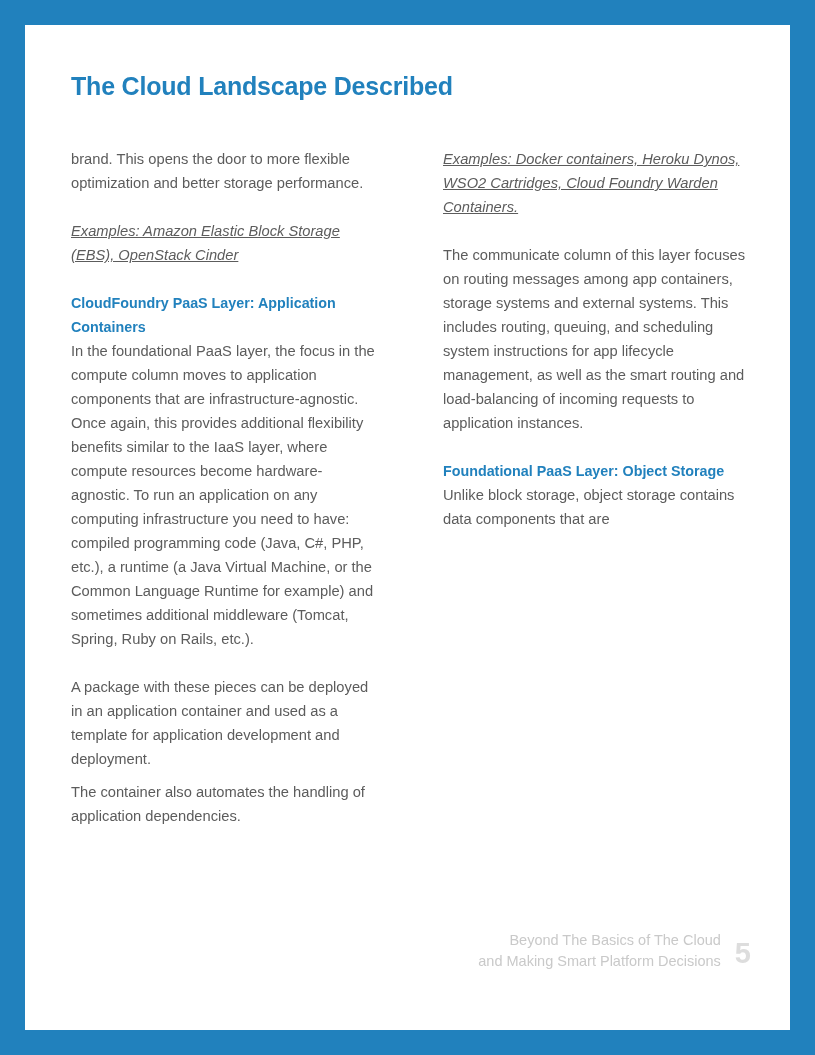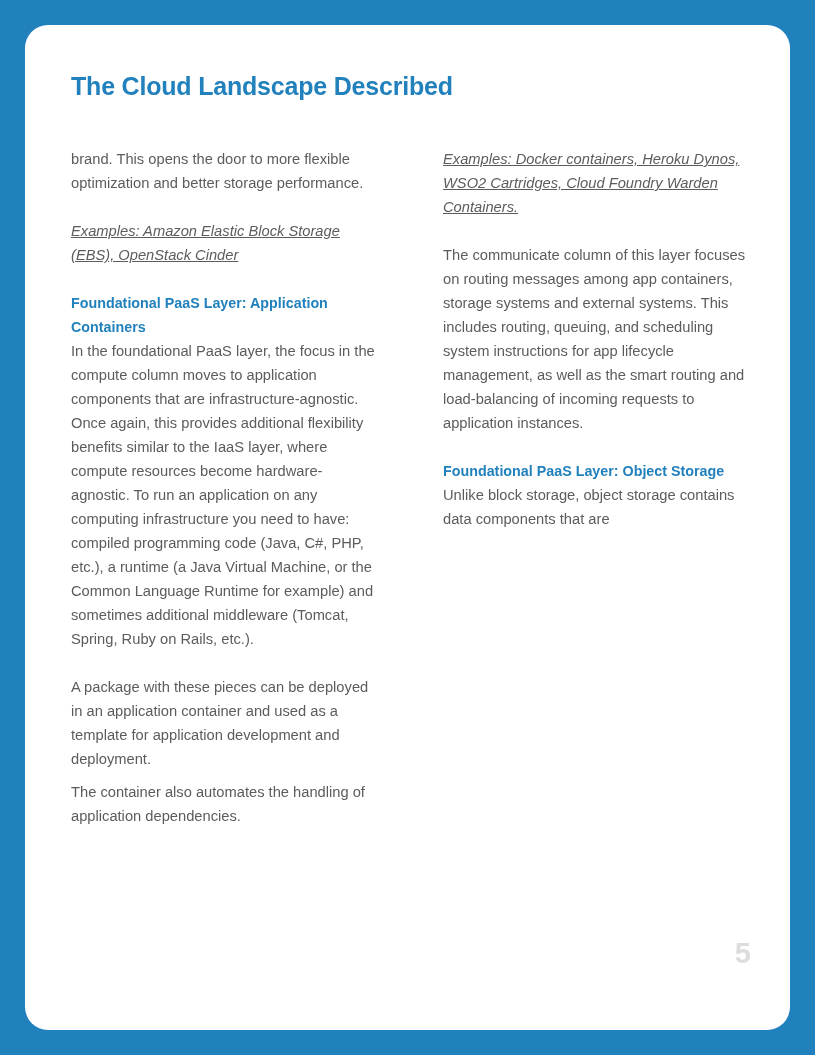--- a/index.html
+++ b/index.html
@@ -16,21 +16,20 @@
 
   
   #page-sheet {
     position: absolute;
     left: 25px;
     top: 25px;
     width: 765px;
     height: 1005px;
     background: #ffffff;
     box-sizing: border-box;
-    border-radius: 23px;
   }
 
   
   #page-title {
     position: absolute;
     left: 46px;
     top: 47px;
     font-size: 25px;
     font-weight: bold;
     color: #2181bd;
@@ -117,21 +116,21 @@
 
   <div id="page-title">The Cloud Landscape Described</div>
 
   <div id="columns">
 
     <div class="column left">
       <p class="block">brand. This opens the door to more flexible optimization and better storage performance.</p>
 
       <p class="block italic">Examples: Amazon Elastic Block Storage (EBS), OpenStack Cinder</p>
 
-      <p class="block heading">Foundational PaaS Layer: Application Containers</p>
+      <p class="block heading">CloudFoundry PaaS Layer: Application Containers</p>
 
       <p class="block runon">In the foundational PaaS layer, the focus in the compute column moves to application components that are infrastructure-agnostic. Once again, this provides additional flexibility benefits similar to the IaaS layer, where compute resources become hardware-agnostic. To run an application on any computing infrastructure you need to have: compiled programming code (Java, C#, PHP, etc.), a runtime (a Java Virtual Machine, or the Common Language Runtime for example) and sometimes additional middleware (Tomcat, Spring, Ruby on Rails, etc.).</p>
 
       <p class="block tight">A package with these pieces can be deployed in an application container and used as a template for application development and deployment.</p>
 
       <p class="block tight">The container also automates the handling of application dependencies.</p>
     </div>
 
     <div class="column right">
 
@@ -142,16 +141,18 @@
 
 
       <p class="block heading">Foundational PaaS Layer: Object Storage</p>
 
       <p class="block runon">Unlike block storage, object storage contains data components that are</p>
     </div>
 
   </div>
 
   <div id="footer">
+    <div id="footer-text">Beyond The Basics of The Cloud
+and Making Smart Platform Decisions</div>
     <div id="footer-page-number">5</div>
   </div>
 
 </div>
 
 </body></html>

